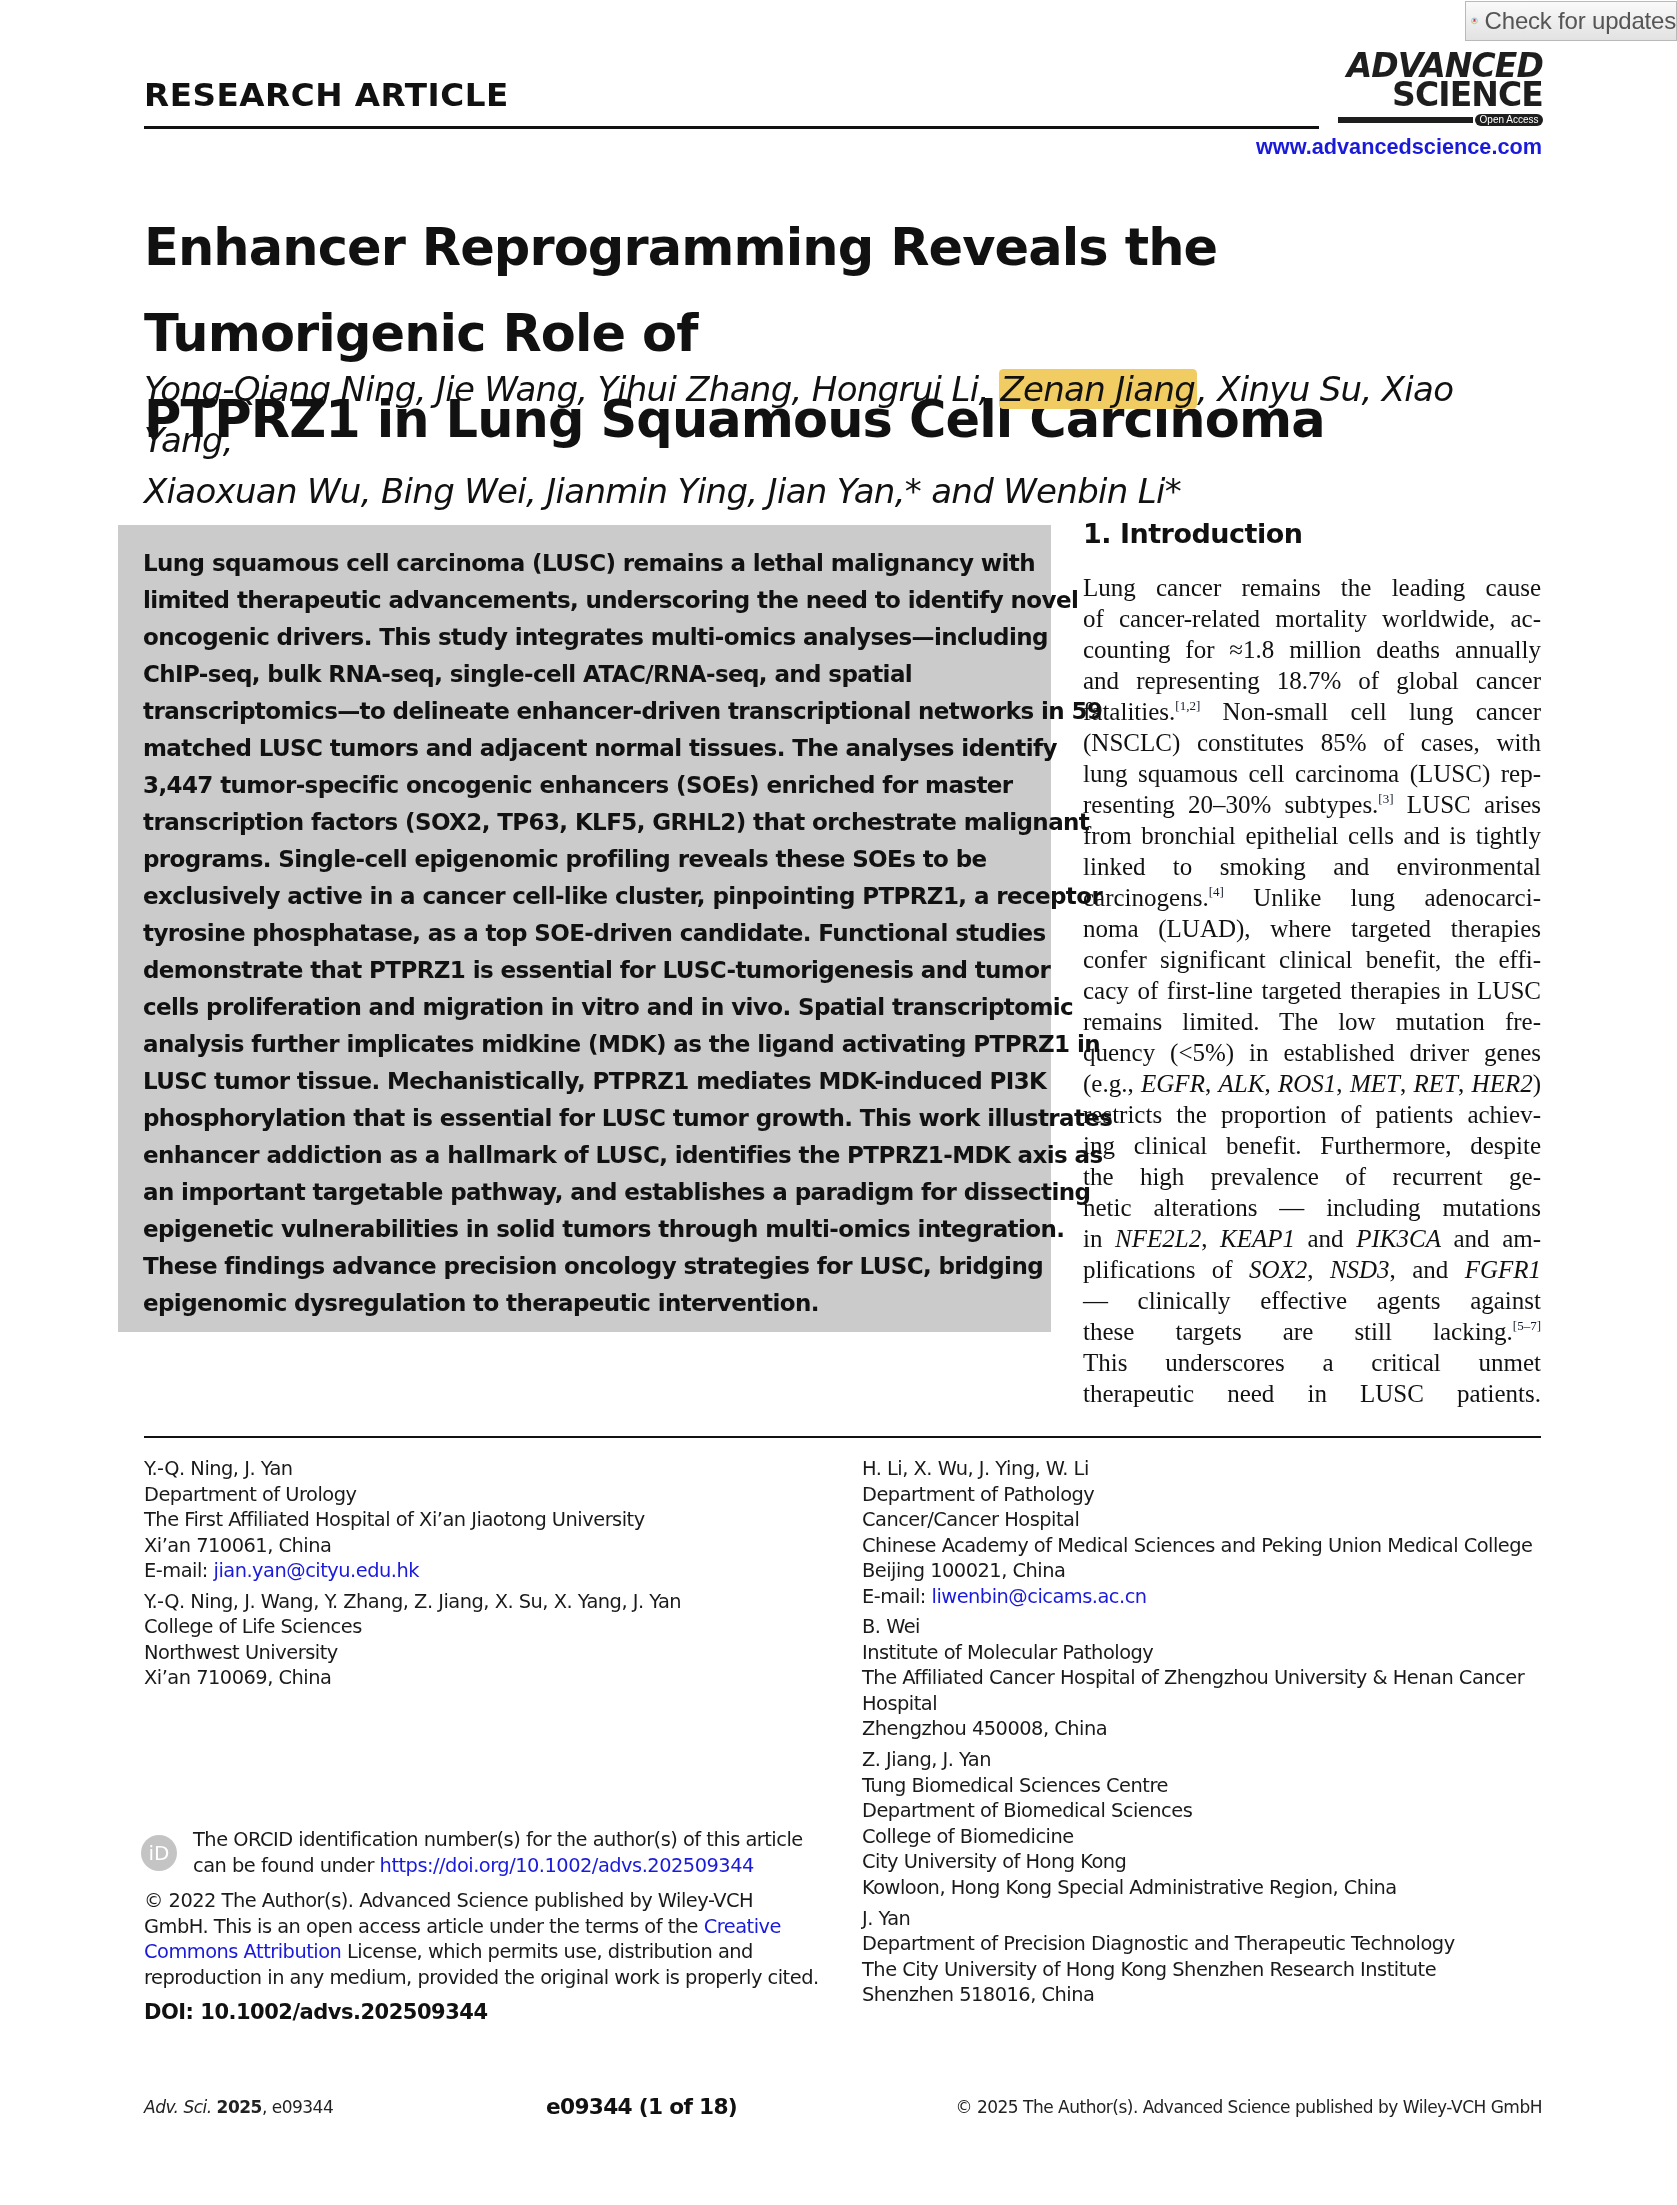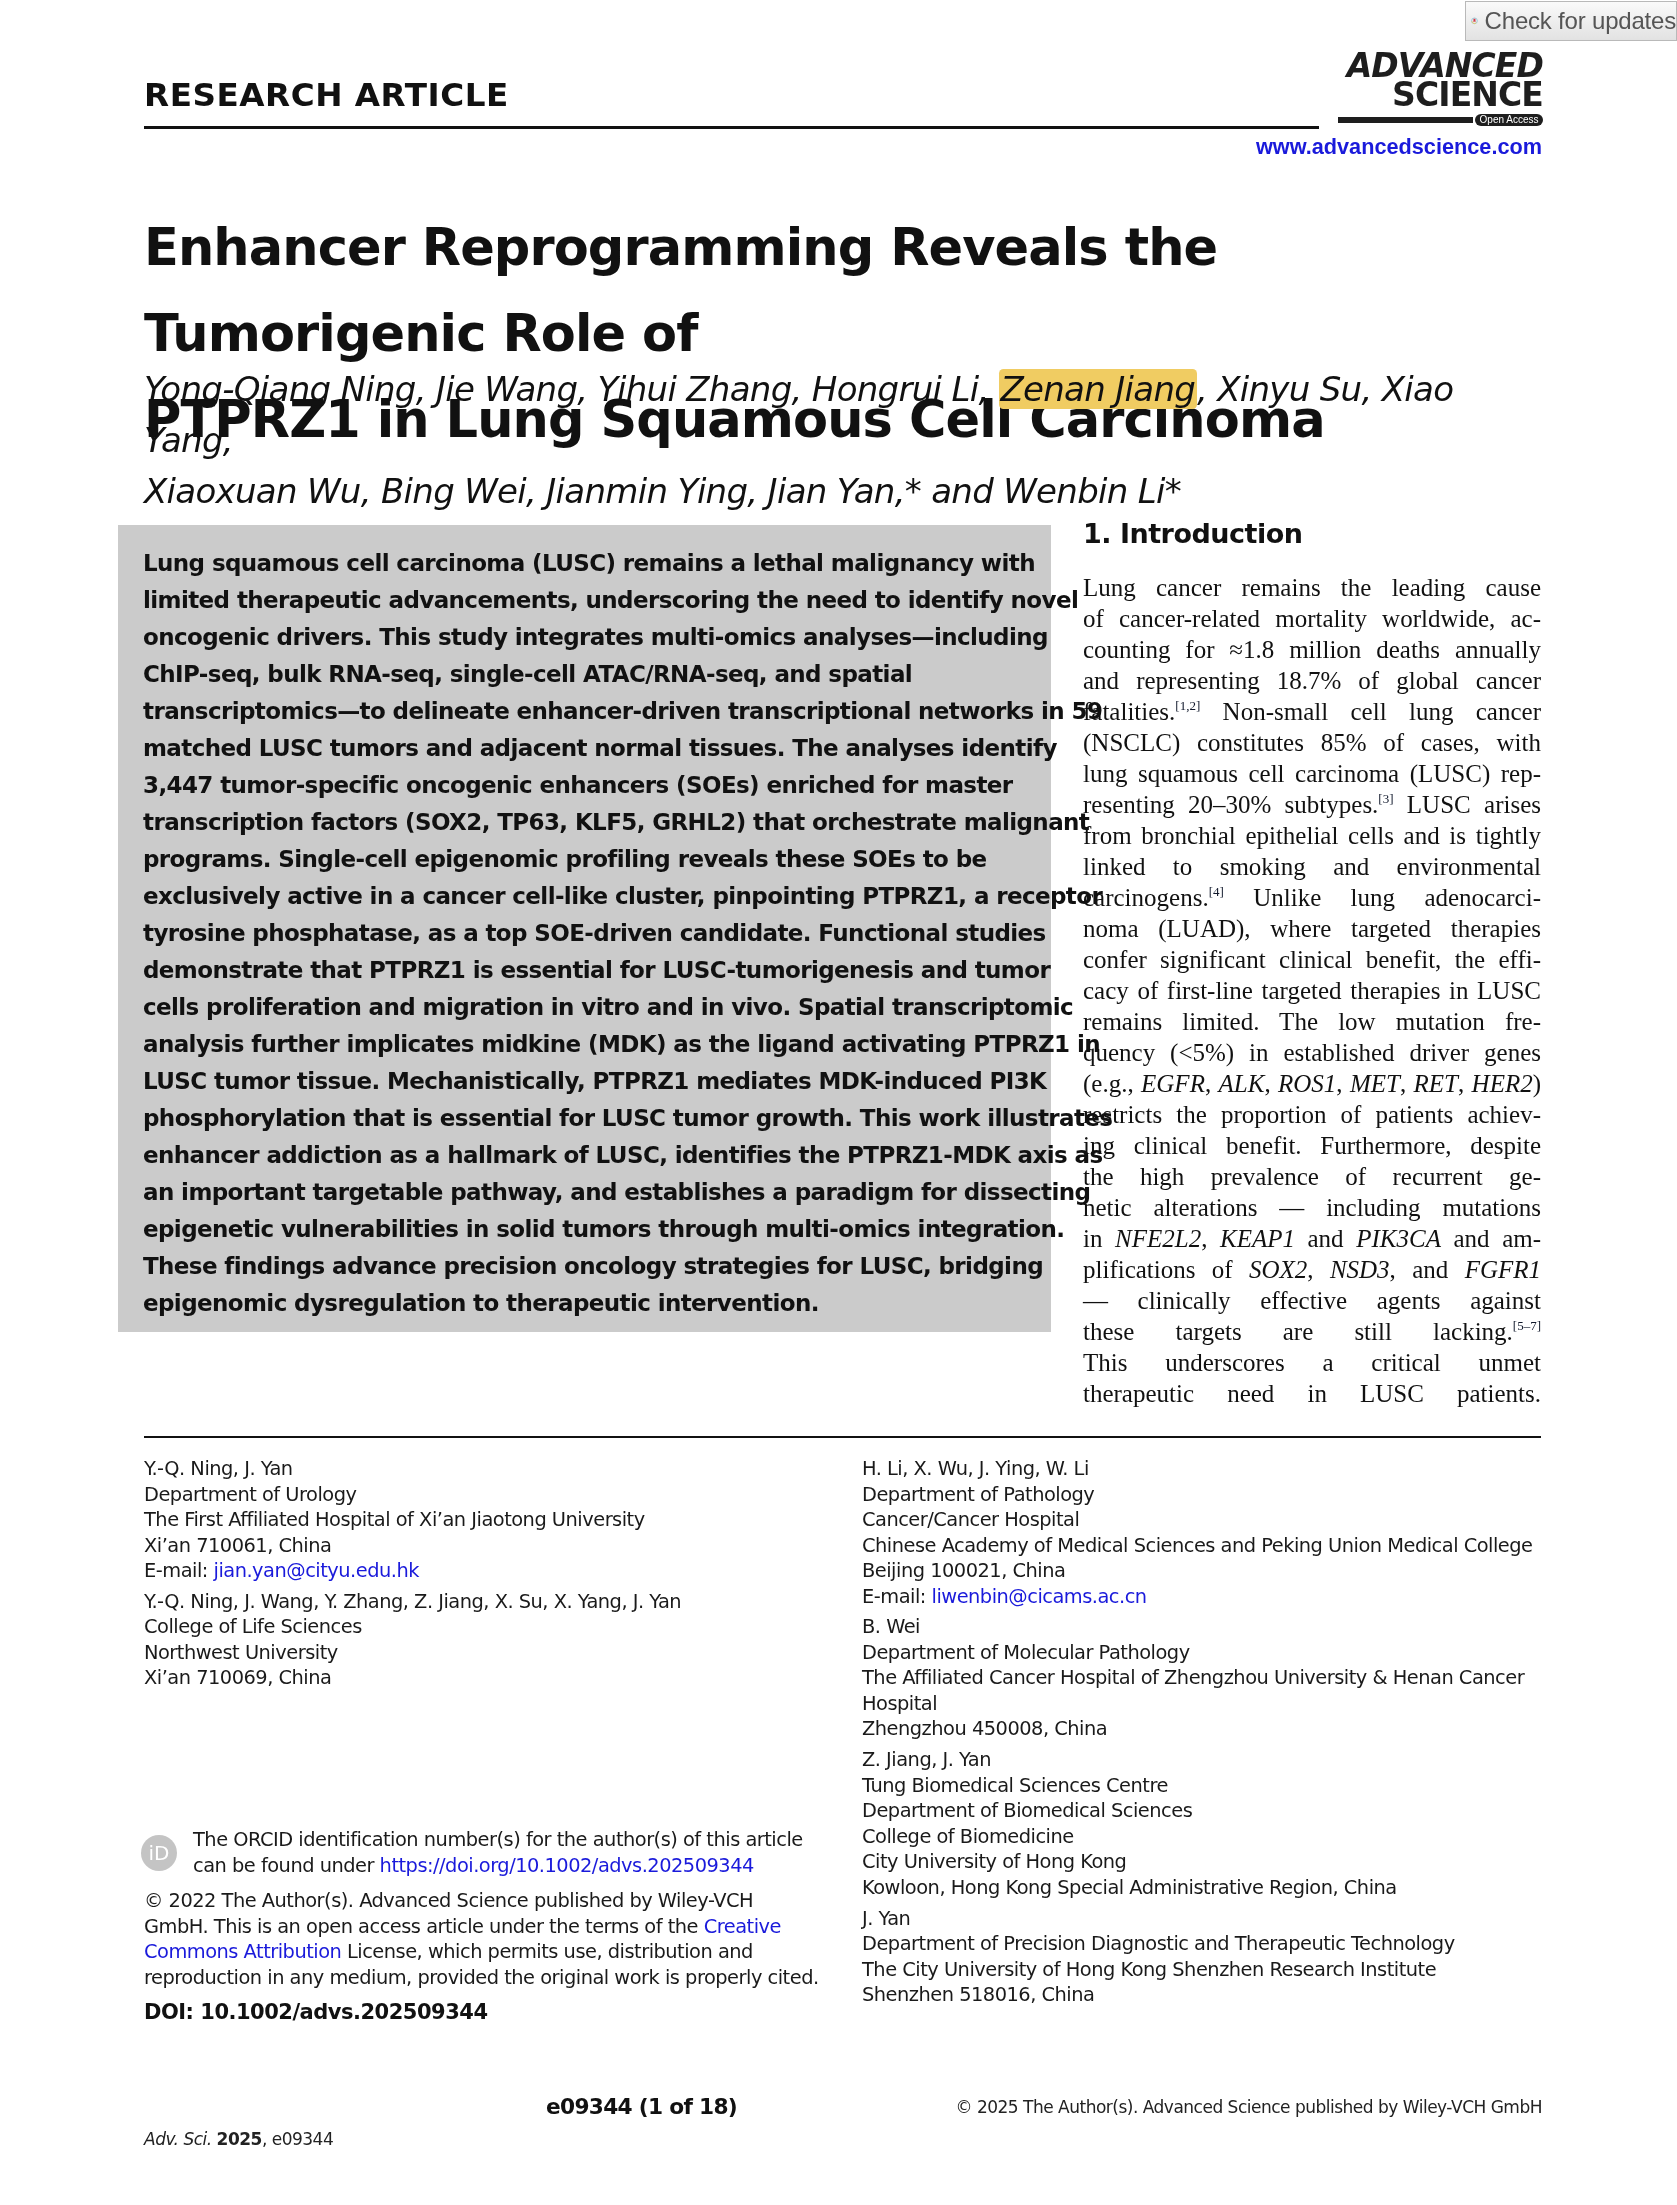--- a/index.html
+++ b/index.html
@@ -49,21 +49,21 @@
   #affil-left { left: 144px; top: 1456px; width: 704px; }
   #affil-right { left: 862px; top: 1456px; width: 686px; }
 
   
   #orcid-icon { left: 141px; top: 1835px; width: 36px; height: 36px; border-radius: 50%; background: #c4c4c4; color: #fff; font-size: 20px; display: flex; align-items: center; justify-content: center; font-family: "DejaVu Sans", sans-serif; }
   #orcid-text { left: 193px; top: 1827px; width: 659px; }
   #license-text { left: 144px; top: 1888px; width: 704px; }
   #doi-line { left: 144px; top: 2000px; font-family: "DejaVu Sans", sans-serif; font-weight: bold; font-size: 21px; letter-spacing: -0.5px; }
 
   
-  #footer-left { left: 144px; top: 2097px; font-family: "DejaVu Sans", sans-serif; font-size: 17px; letter-spacing: -0.5px; color: #222; margin-top: 32px; }
+  #footer-left { left: 144px; top: 2097px; font-family: "DejaVu Sans", sans-serif; font-size: 17px; letter-spacing: -0.5px; color: #222; }
   #footer-left i { font-style: italic; }
   #footer-left b { font-weight: bold; }
   #footer-center { left: 546px; top: 2094px; font-family: "DejaVu Sans", sans-serif; font-weight: bold; font-size: 21.7px; letter-spacing: -0.7px; }
   #footer-right { right: 136px; top: 2097px; font-family: "DejaVu Sans", sans-serif; font-size: 17px; letter-spacing: -0.5px; color: #222; }
 </style>
 </head>
 <body>
 
 <div id="check-updates" class="abs">
   <svg class="cu-icon" viewBox="0 0 48 48">
@@ -176,21 +176,21 @@
     <div class="blk">
       <span class="ln">H. Li, X. Wu, J. Ying, W. Li</span>
       <span class="ln">Department of Pathology</span>
       <span class="ln">Cancer/Cancer Hospital</span>
       <span class="ln">Chinese Academy of Medical Sciences and Peking Union Medical College</span>
       <span class="ln">Beijing 100021, China</span>
       <span class="ln">E-mail: <a class="link">liwenbin@cicams.ac.cn</a></span>
     </div>
     <div class="blk">
       <span class="ln">B. Wei</span>
-      <span class="ln">Department of Molecular Pathology</span>
+      <span class="ln">Institute of Molecular Pathology</span>
       <span class="ln">The Affiliated Cancer Hospital of Zhengzhou University &amp; Henan Cancer</span>
       <span class="ln">Hospital</span>
       <span class="ln">Zhengzhou 450008, China</span>
     </div>
     <div class="blk">
       <span class="ln">Z. Jiang, J. Yan</span>
       <span class="ln">Tung Biomedical Sciences Centre</span>
       <span class="ln">Department of Biomedical Sciences</span>
       <span class="ln">College of Biomedicine</span>
       <span class="ln">City University of Hong Kong</span>

